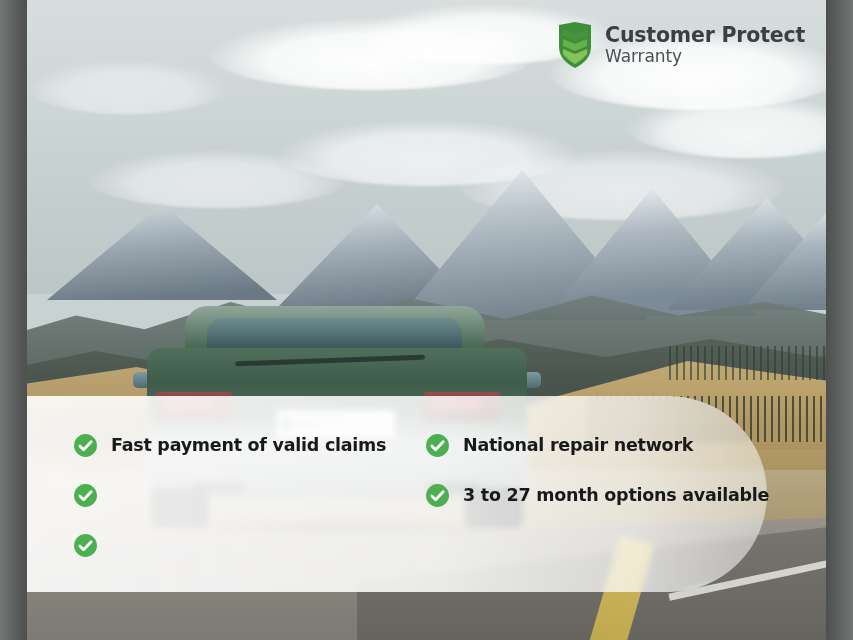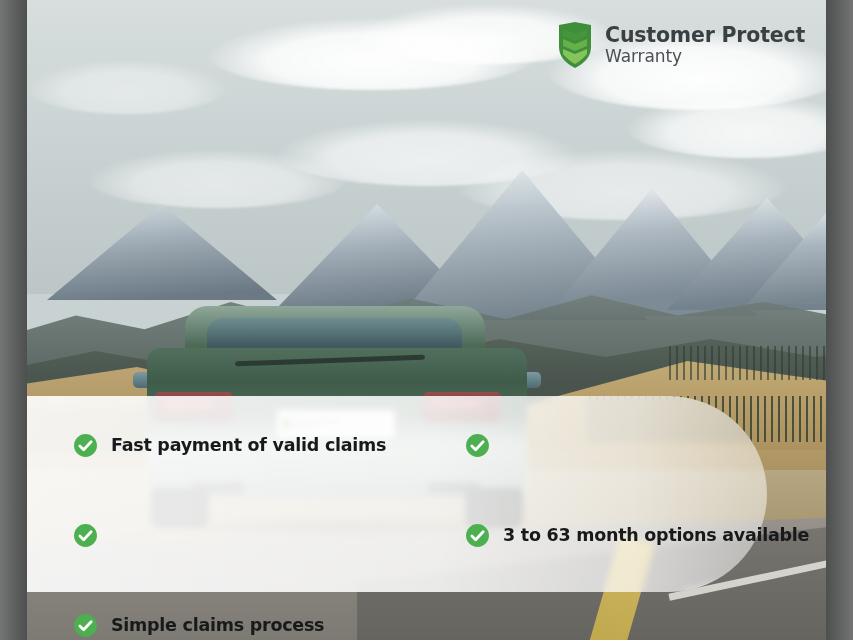--- a/index.html
+++ b/index.html
@@ -256,21 +256,20 @@
     backdrop-filter:blur(3px);
   }
   .panel-inner{
     position:absolute; inset:0;
     padding:24px 0 0 46px;
     display:grid;
     grid-template-columns:352px 1fr;
     grid-auto-rows:50px;
     column-gap:0px;
     align-content:start;
-    gap:40px;
   }
   .feature{
     display:flex; align-items:center; gap:13px;
   }
   .tick{
     width:25px; height:25px; flex:0 0 auto;
   }
   .feature-label{
     font-family:"DejaVu Sans", sans-serif;
     font-size:17.5px;
@@ -386,43 +385,43 @@
         </svg>
         <span class="feature-label">Fast payment of valid claims</span>
       </div>
 
 
       <div class="feature">
         <svg class="tick" viewBox="0 0 24 24">
           <circle cx="12" cy="12" r="11" fill="#4CAF50"></circle>
           <path d="M6.6 12.4 L10.2 16 L17.4 8.4" fill="none" stroke="#ffffff" stroke-width="2.7" stroke-linecap="round" stroke-linejoin="round"></path>
         </svg>
+        <span class="feature-label">National repair network</span>
       </div>
 
       <div class="feature">
         <svg class="tick" viewBox="0 0 24 24">
           <circle cx="12" cy="12" r="11" fill="#4CAF50"></circle>
           <path d="M6.6 12.4 L10.2 16 L17.4 8.4" fill="none" stroke="#ffffff" stroke-width="2.7" stroke-linecap="round" stroke-linejoin="round"></path>
         </svg>
       </div>
 
       <div class="feature">
         <svg class="tick" viewBox="0 0 24 24">
           <circle cx="12" cy="12" r="11" fill="#4CAF50"></circle>
           <path d="M6.6 12.4 L10.2 16 L17.4 8.4" fill="none" stroke="#ffffff" stroke-width="2.7" stroke-linecap="round" stroke-linejoin="round"></path>
         </svg>
-        <span class="feature-label">3 to 63 month options available</span>
+        <span class="feature-label">3 to 27 month options available</span>
       </div>
 
       <div class="feature">
         <svg class="tick" viewBox="0 0 24 24">
           <circle cx="12" cy="12" r="11" fill="#4CAF50"></circle>
           <path d="M6.6 12.4 L10.2 16 L17.4 8.4" fill="none" stroke="#ffffff" stroke-width="2.7" stroke-linecap="round" stroke-linejoin="round"></path>
         </svg>
-        <span class="feature-label">Simple claims process</span>
       </div>
 
     </div>
   </div>
 
   <div class="bezelL"></div>
   <div class="bezelR"></div>
 </div>
 
 </body></html>

